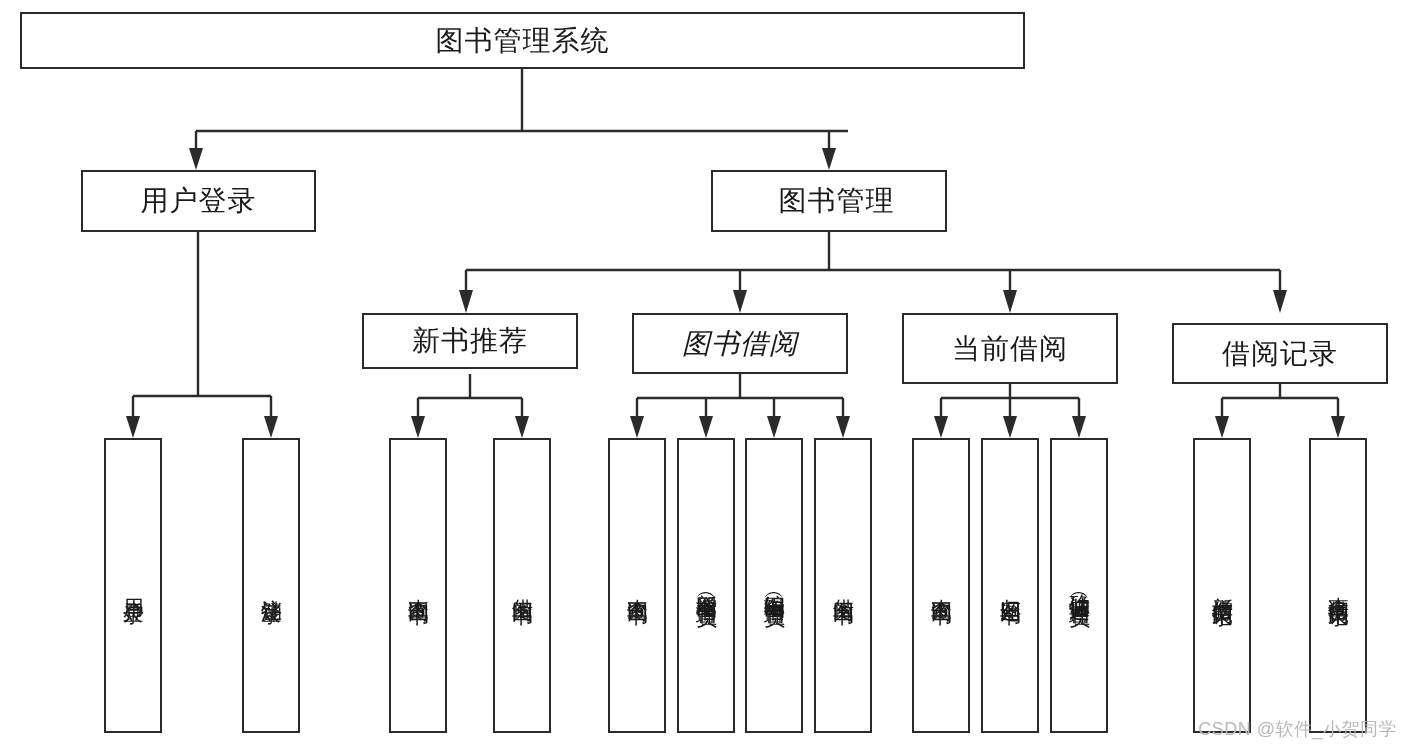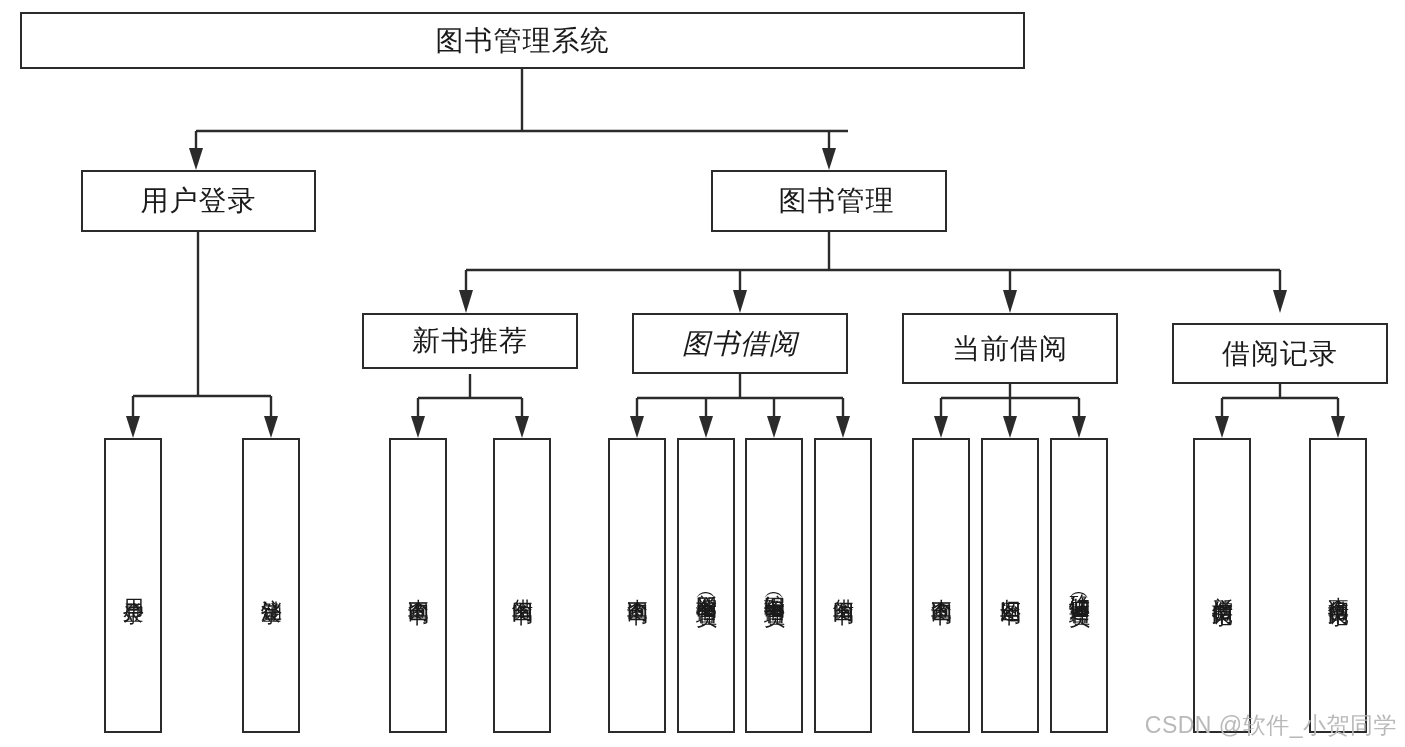--- a/index.html
+++ b/index.html
@@ -37,21 +37,21 @@
   }
   .arrow-head {
     fill: #2b2b2b;
     stroke: none;
   }
   .watermark-text {
     position: absolute;
     right: 8px;
     bottom: 6px;
     font-family: "Liberation Sans", "DejaVu Sans", sans-serif;
-    font-size: 23px;
+    font-size: 18px;
     color: #b9b9b9;
     letter-spacing: 0.5px;
     white-space: nowrap;
     user-select: none;
   }
   .vert-leaf {
     position: absolute;
     box-sizing: border-box;
     background: #ffffff;
     border: 2.4px solid #2b2b2b;

